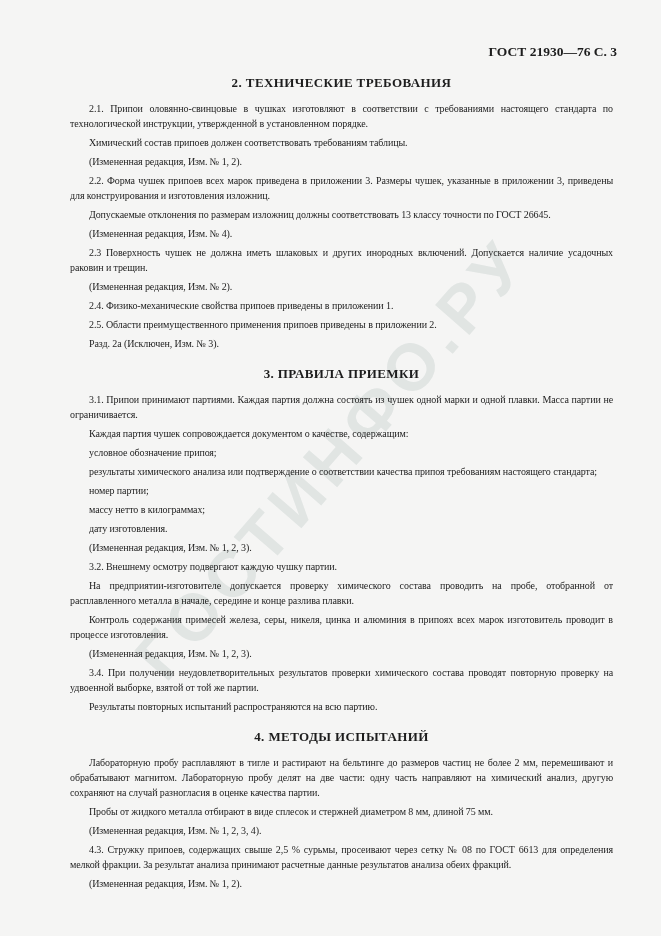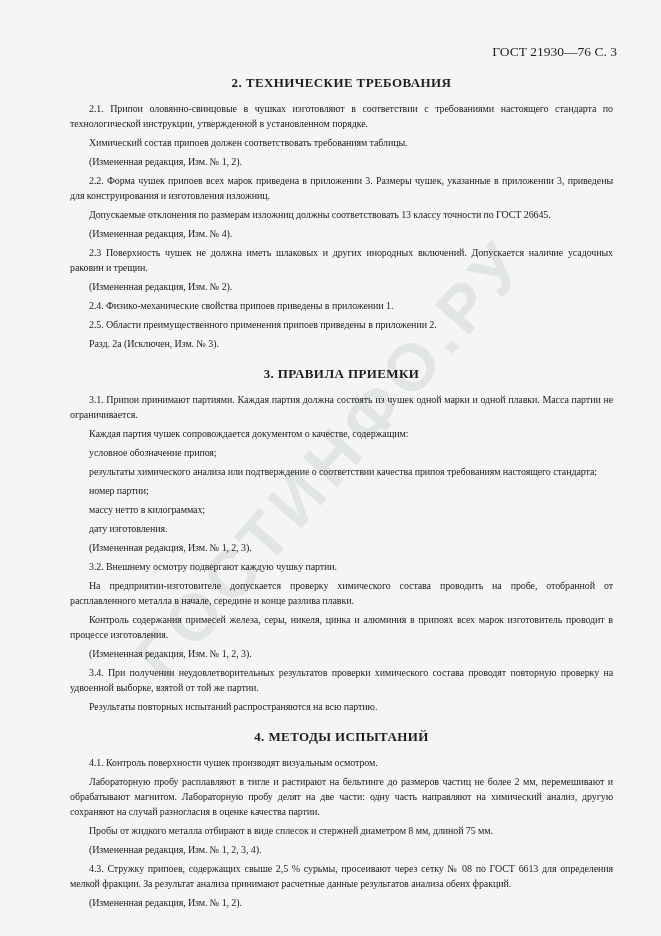--- a/index.html
+++ b/index.html
@@ -17,21 +17,21 @@
     font-family: "Liberation Serif", serif;
     color: #1d1d1d;
   }
   .content {
     position: relative;
     z-index: 2;
     padding: 44px 44px 0 66px;
   }
   .page-header {
     text-align: right;
-    font-weight: normal;
+    font-weight: bold;
     font-size: 13.5px;
     margin-bottom: 4px;
     white-space: nowrap;
   }
   .section-heading {
     text-align: center;
     font-weight: bold;
     font-size: 13px;
     letter-spacing: 0.4px;
     margin: 15px 0 10px 0;
@@ -92,21 +92,20 @@
         <p class="para"><span>массу нетто в килограммах;</span></p>
         <p class="para"><span>дату изготовления.</span></p>
         <p class="para"><span class="b">(Измененная редакция, Изм. № 1, 2, 3).</span></p>
         <p class="para"><span>3.2. Внешнему осмотру подвергают каждую чушку партии.</span></p>
         <p class="para"><span>На предприятии-изготовителе допускается проверку химического состава проводить на пробе, отобранной от расплавленного металла в начале, середине и конце разлива плавки.</span></p>
         <p class="para"><span>Контроль содержания примесей железа, серы, никеля, цинка и алюминия в припоях всех марок изготовитель проводит в процессе изготовления.</span></p>
         <p class="para"><span class="b">(Измененная редакция, Изм. № 1, 2, 3).</span></p>
         <p class="para"><span>3.4. При получении неудовлетворительных результатов проверки химического состава проводят повторную проверку на удвоенной выборке, взятой от той же партии.</span></p>
         <p class="para"><span>Результаты повторных испытаний распространяются на всю партию.</span></p>
         <div class="section-heading">4. МЕТОДЫ ИСПЫТАНИЙ</div>
-        <p class="para"><span>4.1. Контроль поверхности чушек производят визуальным осмотром.</span></p>
         <p class="para"><span>Лабораторную пробу расплавляют в тигле и растирают на бельтинге до размеров частиц не более 2 мм, перемешивают и обрабатывают магнитом. Лабораторную пробу делят на две части: одну часть направляют на химический анализ, другую сохраняют на случай разногласия в оценке качества партии.</span></p>
         <p class="para"><span>Пробы от жидкого металла отбирают в виде сплесок и стержней диаметром 8 мм, длиной 75 мм.</span></p>
         <p class="para"><span class="b">(Измененная редакция, Изм. № 1, 2, 3, 4).</span></p>
         <p class="para"><span>4.3. Стружку припоев, содержащих свыше 2,5 % сурьмы, просеивают через сетку № 08 по ГОСТ 6613 для определения мелкой фракции. За результат анализа принимают расчетные данные результатов анализа обеих фракций.</span></p>
         <p class="para"><span class="b">(Измененная редакция, Изм. № 1, 2).</span></p>
       </div>
   </div>
 </div>
 
 </body></html>

